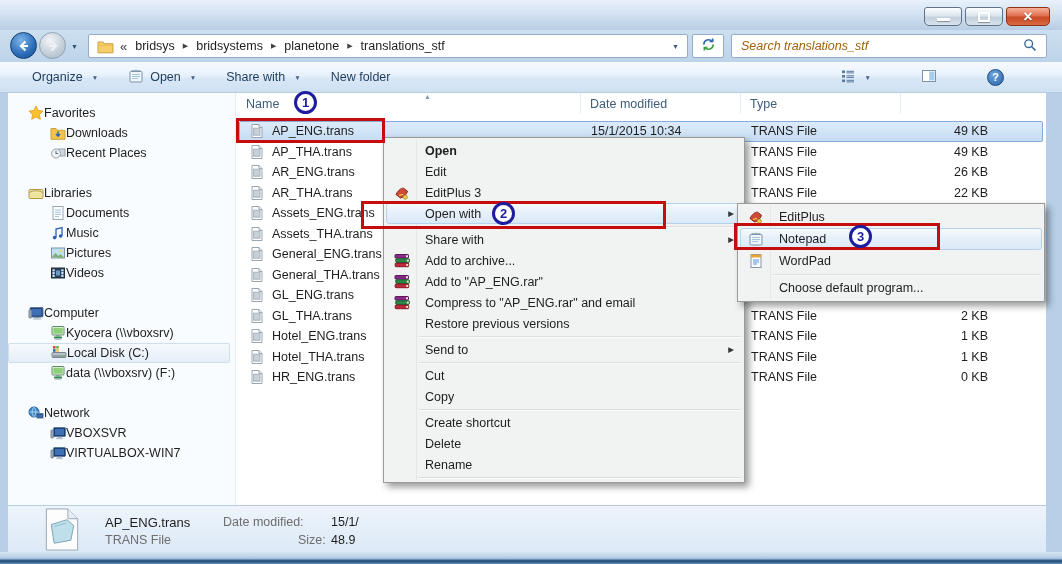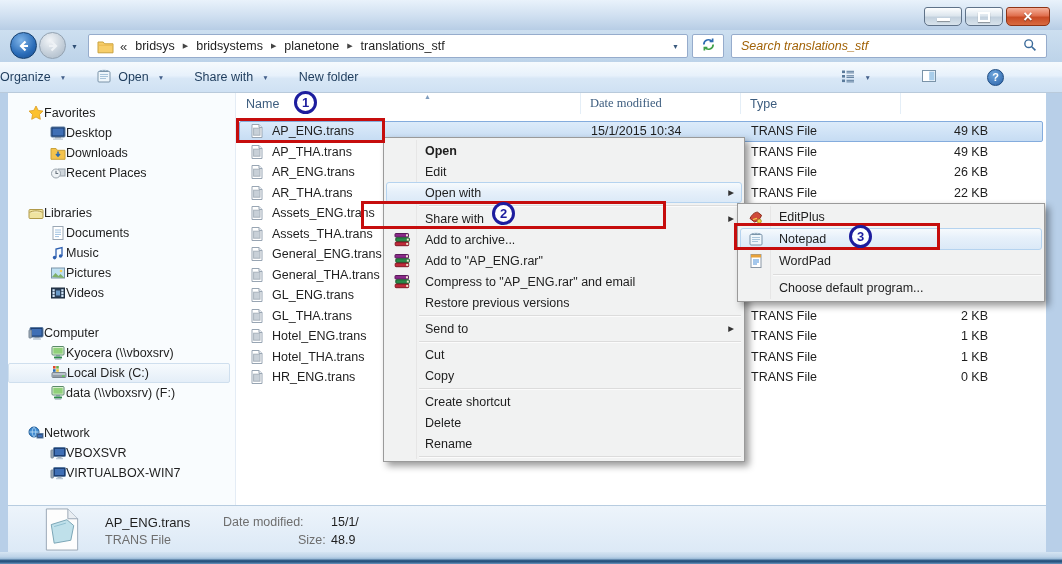--- a/index.html
+++ b/index.html
@@ -46,21 +46,21 @@
     display:flex; align-items:center; justify-content:center; }
   .refreshbtn svg { width:15px; height:15px; }
   .searchbox { position:absolute; left:731px; top:4px; width:316px; height:24px;
     background:#fff; border:1px solid #96accc; border-radius:2px;
     display:flex; align-items:center; padding:0 9px; }
   .search-text { flex:1; font-style:italic; color:#a16207; }
   .searchbox svg { width:14px; height:14px; }
   
   .toolbar { position:absolute; left:0; top:62px; width:100%; height:31px;
     background:linear-gradient(180deg,#f6fafd,#e7f1fb 45%,#d8e7f6 55%,#cfe1f3);
-    border-bottom:1px solid #b9cadb; display:flex; align-items:center; color:#1e3c5c;text-align:right; }
+    border-bottom:1px solid #b9cadb; display:flex; align-items:center; padding-left:32px; color:#1e3c5c;text-align:right; }
   .tbtn { display:flex; align-items:center; gap:6px; margin-right:30px; }
   .tbtn svg { width:16px; height:16px; }
   .dd { font-size:6.5px; color:#44608a; margin-left:3px; }
   .tb-right { margin-left:auto; display:flex; align-items:center; gap:20px; padding-right:28px; }
   .help-circle { width:17px; height:17px; border-radius:50%; border:1px solid #1c4a80;
     background:radial-gradient(circle at 38% 30%,#6fa6dd,#2a62a8);
     color:#fff; font-weight:bold; font-size:11px; display:flex; align-items:center; justify-content:center; }
   
   .main { position:absolute; left:8px; top:93px; width:1038px; height:412px; background:#fff; }
   .sidebar { position:absolute; left:0; top:0; width:227px; height:100%;
@@ -68,21 +68,21 @@
   .sb-group { margin-bottom:20px; }
   .sb-row { height:20px; display:flex; align-items:center; padding-left:42px; }
   .sb-header { padding-left:20px; }
   .sb-item.sel { background:linear-gradient(180deg,#f6fafd,#e4eef8); border:1px solid #cfdfee;
     border-radius:2px; margin-right:5px; }
   .icn svg { width:16px; height:16px; display:block; }
   .list { position:absolute; left:227px; top:0; right:0; bottom:0; background:#fff; border-left:1px solid #e4ecf5; }
   .colhdr { height:21px; display:flex; color:#3c5c7e; }
   .colhdr .col { display:flex; align-items:center; border-right:1px solid #e4eef7; }
   .h-name { width:345px; padding-left:10px; }
-  .h-date { width:160px; padding-left:9px;font-family:Liberation Serif, serif; }
+  .h-date { width:160px; padding-left:9px; }
   .h-type { width:160px; padding-left:9px; }
   .h-size { width:146px; padding-left:9px; border-right:none !important; }
   .sort-arrow { position:absolute; left:188px; top:0; font-size:7px; color:#7f9cbd; }
   #rows { padding-top:7px; }
   .row { height:20.5px; display:flex; align-items:center; margin:0 3px; border:1px solid transparent; }
   .row.sel { background:linear-gradient(180deg,#dcebfa,#c6dcf3); border-color:#84acdd; border-radius:2px; }
   .cell { overflow:hidden; white-space:nowrap; }
   .r-name { width:342px; display:flex; align-items:center; gap:7px; padding-left:9px; }
   .r-date { width:160px; padding-left:9px; }
   .r-type { width:160px; padding-left:9px; }
@@ -251,31 +251,20 @@
             <span class="icn">
               <svg viewBox="0 0 16 16">
                 <path d="M8 1l2.2 4.4 4.8.7-3.5 3.4.8 4.8L8 12l-4.3 2.3.8-4.8L1 6.1l4.8-.7z" fill="#fcc12f" stroke="#d99a1d" stroke-width=".8"></path>
               </svg>
             </span>
             <span class="sb-label">Favorites</span>
           </div>
           <div class="sb-item sb-row">
             <span class="icn">
               <svg viewBox="0 0 16 16">
-                <rect x="1" y="2" width="14" height="10" rx="1" fill="#1b3c6e" stroke="#5a7aa0"></rect>
-                <rect x="2.5" y="3.5" width="11" height="7" fill="#3f6fb5"></rect>
-                <rect x="5" y="12" width="6" height="1.4" fill="#8a98a8"></rect>
-                <rect x="3" y="13.4" width="10" height="1.4" rx=".5" fill="#b9c6d4"></rect>
-              </svg>
-            </span>
-            <span class="sb-label">Desktop</span>
-          </div>
-          <div class="sb-item sb-row">
-            <span class="icn">
-              <svg viewBox="0 0 16 16">
                 <path d="M1 3.5h5l1.4 1.8H15v9H1z" fill="#f4c34c" stroke="#caa23b"></path>
                 <path d="M8 6.5v4.4M6 9l2 2 2-2" stroke="#2d6ab0" stroke-width="1.6" fill="none"></path>
               </svg>
             </span>
             <span class="sb-label">Downloads</span>
           </div>
           <div class="sb-item sb-row">
             <span class="icn">
               <svg viewBox="0 0 16 16">
                 <rect x="8.5" y="4" width="6.5" height="7" fill="#cfd6dc" stroke="#98a2ab"></rect>
@@ -662,20 +651,30 @@
 
   <div class="menu ctx" id="ctx">
       <div class="menu-item bold">
         <span class="mi-icon"></span>
         <span class="mi-label">Open</span>
       </div>
       <div class="menu-item">
         <span class="mi-icon"></span>
         <span class="mi-label">Edit</span>
       </div>
+      <div class="menu-item">
+        <span class="mi-icon">
+          <svg viewBox="0 0 16 16">
+            <path d="M2 9.5C4 5 7.5 3 9.5 3.2l4 3c-.8 3.3-4 6.3-7 6.8z" fill="#d04a3a" stroke="#8a2a1a"></path>
+            <path d="M5 10.5l4-1.2" stroke="#f4d24a" stroke-width="1.3"></path>
+            <circle cx="11.3" cy="12.2" r="2" fill="#f4d24a" stroke="#b09a2a"></circle>
+          </svg>
+        </span>
+        <span class="mi-label">EditPlus 3</span>
+      </div>
       <div class="menu-item hl">
         <span class="mi-icon"></span>
         <span class="mi-label">Open with</span>
         <span class="mi-arrow">▶</span>
       </div>
       <div class="menu-sep"></div>
       <div class="menu-item">
         <span class="mi-icon"></span>
         <span class="mi-label">Share with</span>
         <span class="mi-arrow">▶</span>

